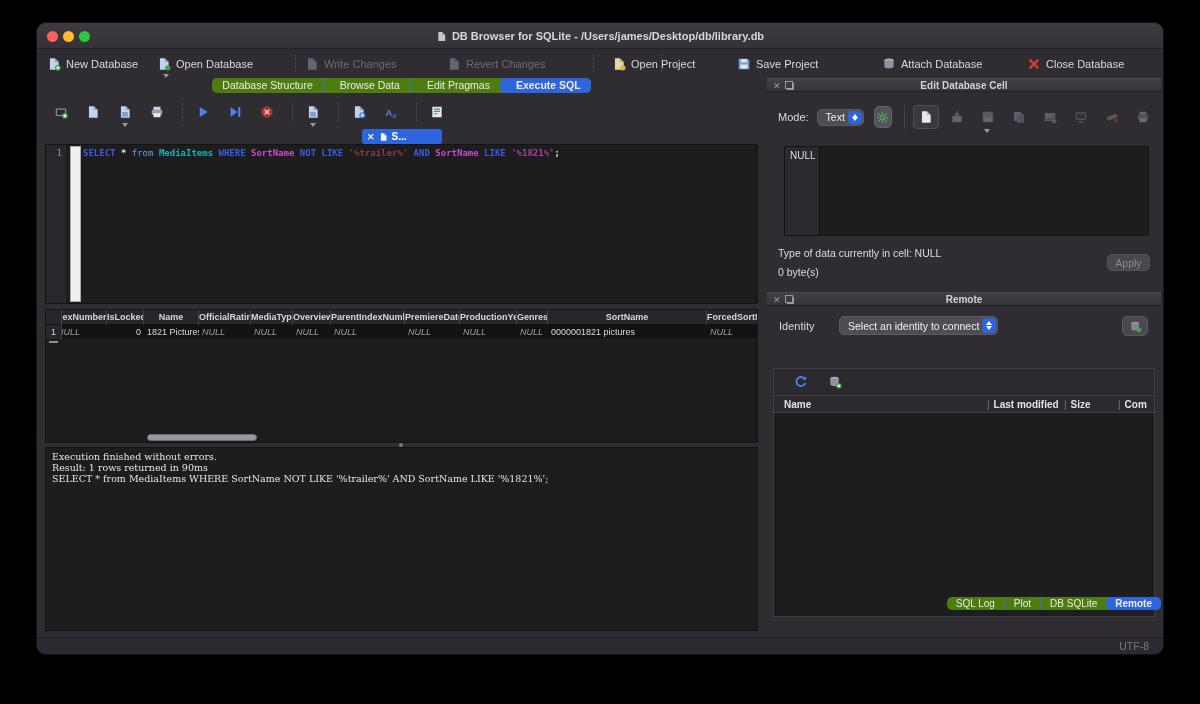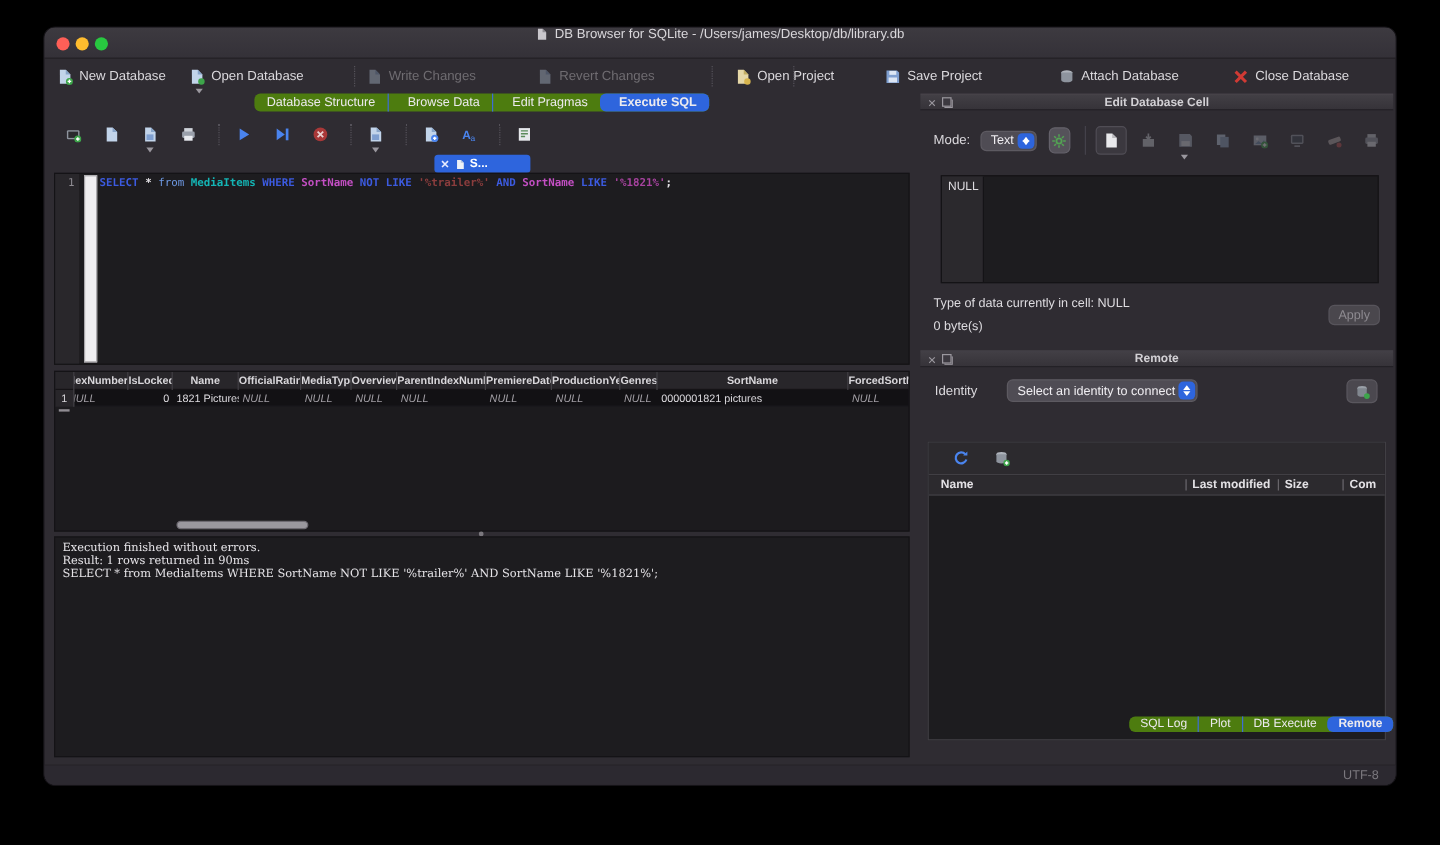--- a/index.html
+++ b/index.html
@@ -7,22 +7,22 @@
     font-family:"Liberation Sans", sans-serif; -webkit-font-smoothing:antialiased; }
   #window { position:absolute; left:36px; top:22px; width:1128px; height:633px;
     background:#2f2c32; border-radius:10px; border:1px solid #151317;
     box-shadow:0 10px 30px rgba(0,0,0,.6); overflow:hidden; }
 
   
   .titlebar { position:absolute; left:0; top:0; width:100%; height:26px;
     background:linear-gradient(#3d3a40,#343138); border-bottom:1px solid #232126; }
   .light { position:absolute; top:7.5px; width:11px; height:11px; border-radius:50%; }
   .title { position:absolute; left:0; right:0; top:0; height:26px; display:flex;
-    justify-content:center; gap:5px; color:#d9d7db;
-    font-size:11px; font-weight:400; }
+    align-items:center; justify-content:center; gap:5px; color:#d9d7db;
+    font-size:11px; font-weight:700; }
 
   
   .toolbar { position:absolute; left:0; top:27px; width:100%; height:27px; }
   .tbtn { position:absolute; top:5px; height:17px; display:flex; align-items:center;
     gap:5px; color:#dbd9dd; font-size:11px; cursor:default; white-space:nowrap; }
   .tbtn.disabled { color:#6f6c71; }
   .tbtn.disabled svg { opacity:.35; }
   .tb-sep { position:absolute; top:5px; width:1px; height:17px;
     border-left:1px dotted #56535a; }
   .caretdn { width:0; height:0; border-left:3.5px solid transparent;
@@ -542,21 +542,21 @@
           <span class="rhc first" style="left: 10px;">Name</span>
           <span class="rhc" style="left: 213px;">Last modified</span>
           <span class="rhc" style="left: 290px;">Size</span>
           <span class="rhc" style="left: 344px;">Com</span>
         </div>
     </div>
     <div id="bottomtabs" class="segwrap">
         <div class="seggroup">
           <span class="seg">SQL Log</span>
           <span class="seg">Plot</span>
-          <span class="seg">DB Execute</span>
+          <span class="seg">DB SQLite</span>
           <span class="seg active">Remote</span>
         </div>
       </div>
   </div>
 
   <div class="statusbar">
     <span>UTF-8</span>
   </div>
 </div>
 

